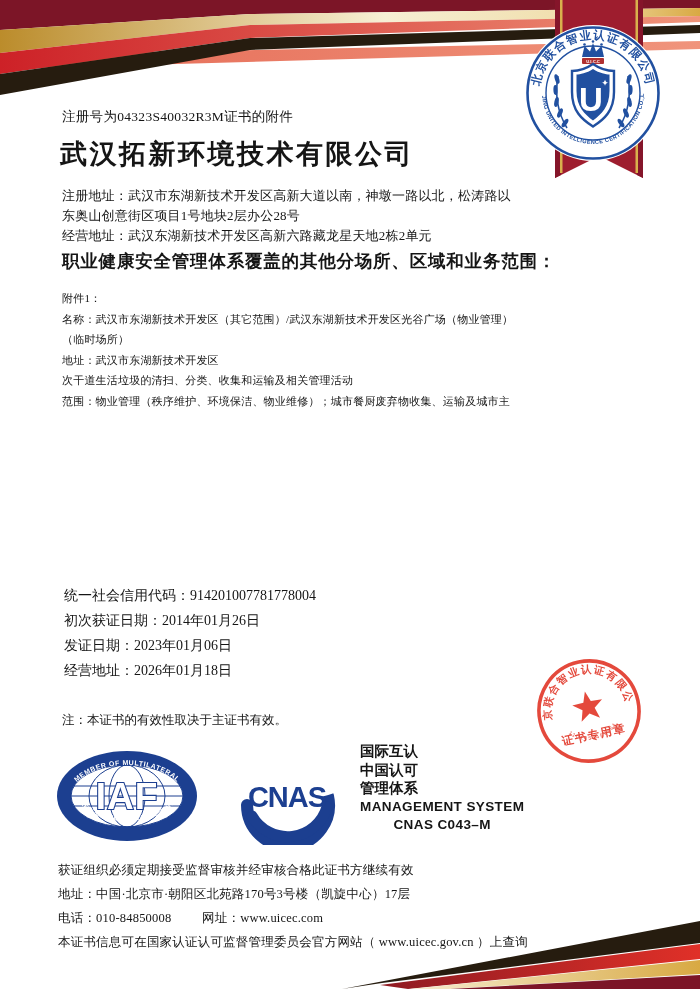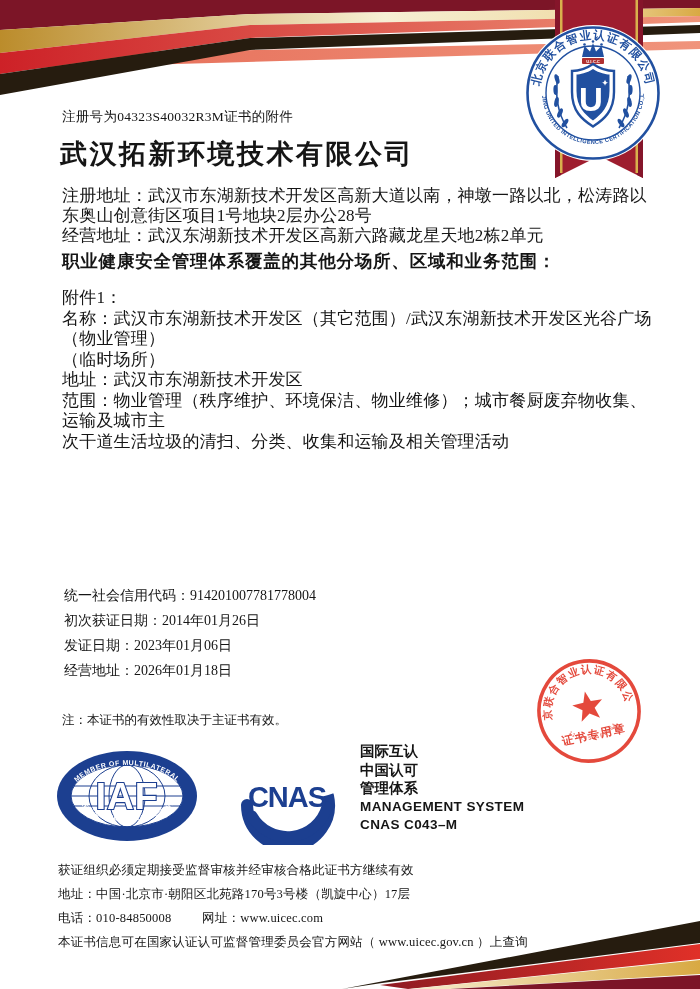--- a/index.html
+++ b/index.html
@@ -9,30 +9,30 @@
     background:#ffffff; overflow:hidden;
     font-family:"Liberation Serif","DejaVu Serif",serif;
     color:#151515;
   }
   .abs { position:absolute; }
   svg text { font-family:"Liberation Sans","DejaVu Sans",sans-serif; }
 
   .reg-line { left:62px; top:108px; font-size:13.5px; letter-spacing:.3px; }
   .company  { left:60px; top:136px; font-size:27px; font-weight:bold; letter-spacing:2.5px;
               font-family:"Liberation Sans","DejaVu Sans",sans-serif; }
-  .addr     { left:62px; font-size:17px; line-height:20px; width:590px; letter-spacing:.2px; }
+  .addr     { left:62px; font-size:13px; line-height:20px; width:590px; letter-spacing:.2px; }
   .scope-h  { left:62px; top:249px; font-size:17.5px; font-weight:bold; letter-spacing:.8px;
               font-family:"Liberation Sans","DejaVu Sans",sans-serif; }
-  .attach   { left:62px; top:288px; font-size:17px; line-height:20.5px; width:600px; letter-spacing:.2px; }
+  .attach   { left:62px; top:288px; font-size:11px; line-height:20.5px; width:600px; letter-spacing:.2px; }
   .info     { left:64px; font-size:14px; }
   .note     { left:62px; top:712px; font-size:12.5px; }
   .acc-lines{ left:360px; top:742px; line-height:18.6px; }
   .acc-cjk  { font-size:14.5px; font-weight:bold; font-family:"Liberation Sans","DejaVu Sans",sans-serif; }
   .acc-en   { font-size:13.5px; font-weight:bold; letter-spacing:.4px;
-              font-family:"Liberation Sans","DejaVu Sans",sans-serif; }
+              font-family:"Liberation Sans","DejaVu Sans",sans-serif;text-align:center; }
   .footer   { left:58px; font-size:12.5px; letter-spacing:.2px; }
 </style>
 </head>
 <body>
 
 <div class="page">
 
   <svg class="abs" style="left:0;top:0" width="700" height="100" viewBox="0 0 700 100">
     <defs>
       <linearGradient id="gGold" x1="0" y1="0" x2="1" y2="0">
@@ -125,22 +125,22 @@
   <div class="abs addr" style="top:206px">东奥山创意街区项目1号地块2层办公28号</div>
   <div class="abs addr" style="top:226px">经营地址：武汉东湖新技术开发区高新六路藏龙星天地2栋2单元</div>
 
   <div class="abs scope-h">职业健康安全管理体系覆盖的其他分场所、区域和业务范围：</div>
 
   <div class="abs attach">
     <div>附件1：</div>
     <div>名称：武汉市东湖新技术开发区（其它范围）/武汉东湖新技术开发区光谷广场（物业管理）</div>
     <div>（临时场所）</div>
     <div>地址：武汉市东湖新技术开发区</div>
+    <div>次干道生活垃圾的清扫、分类、收集和运输及相关管理活动</div>
     <div>范围：物业管理（秩序维护、环境保洁、物业维修）；城市餐厨废弃物收集、运输及城市主</div>
-    <div>次干道生活垃圾的清扫、分类、收集和运输及相关管理活动</div>
   </div>
 
   <div class="abs info" style="top:587px">
     <span>统一社会信用代码：</span><span>914201007781778004</span>
   </div>
   <div class="abs info" style="top:612px">
     <span>初次获证日期：</span><span>2014年01月26日</span>
   </div>
   <div class="abs info" style="top:637px">
     <span>发证日期：</span><span>2023年01月06日</span>

